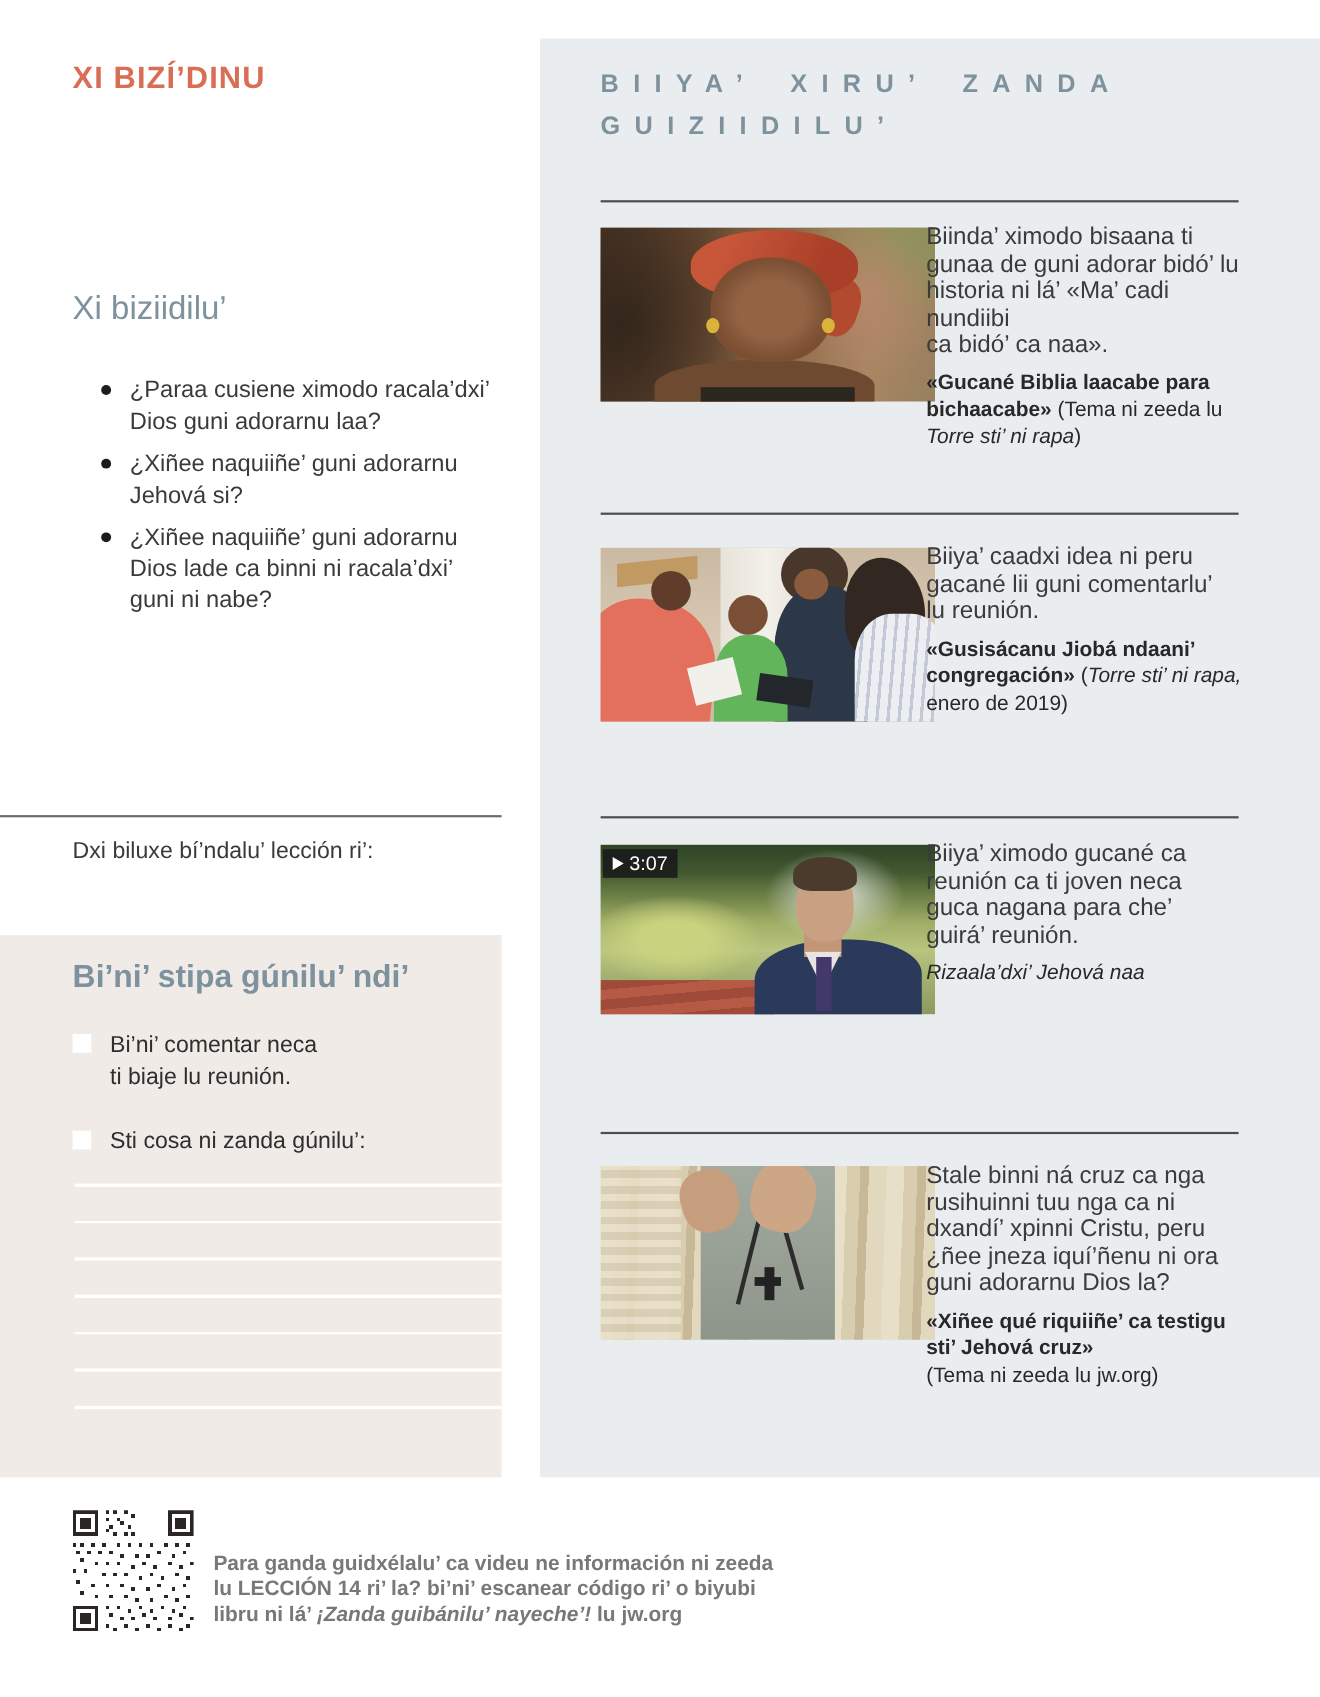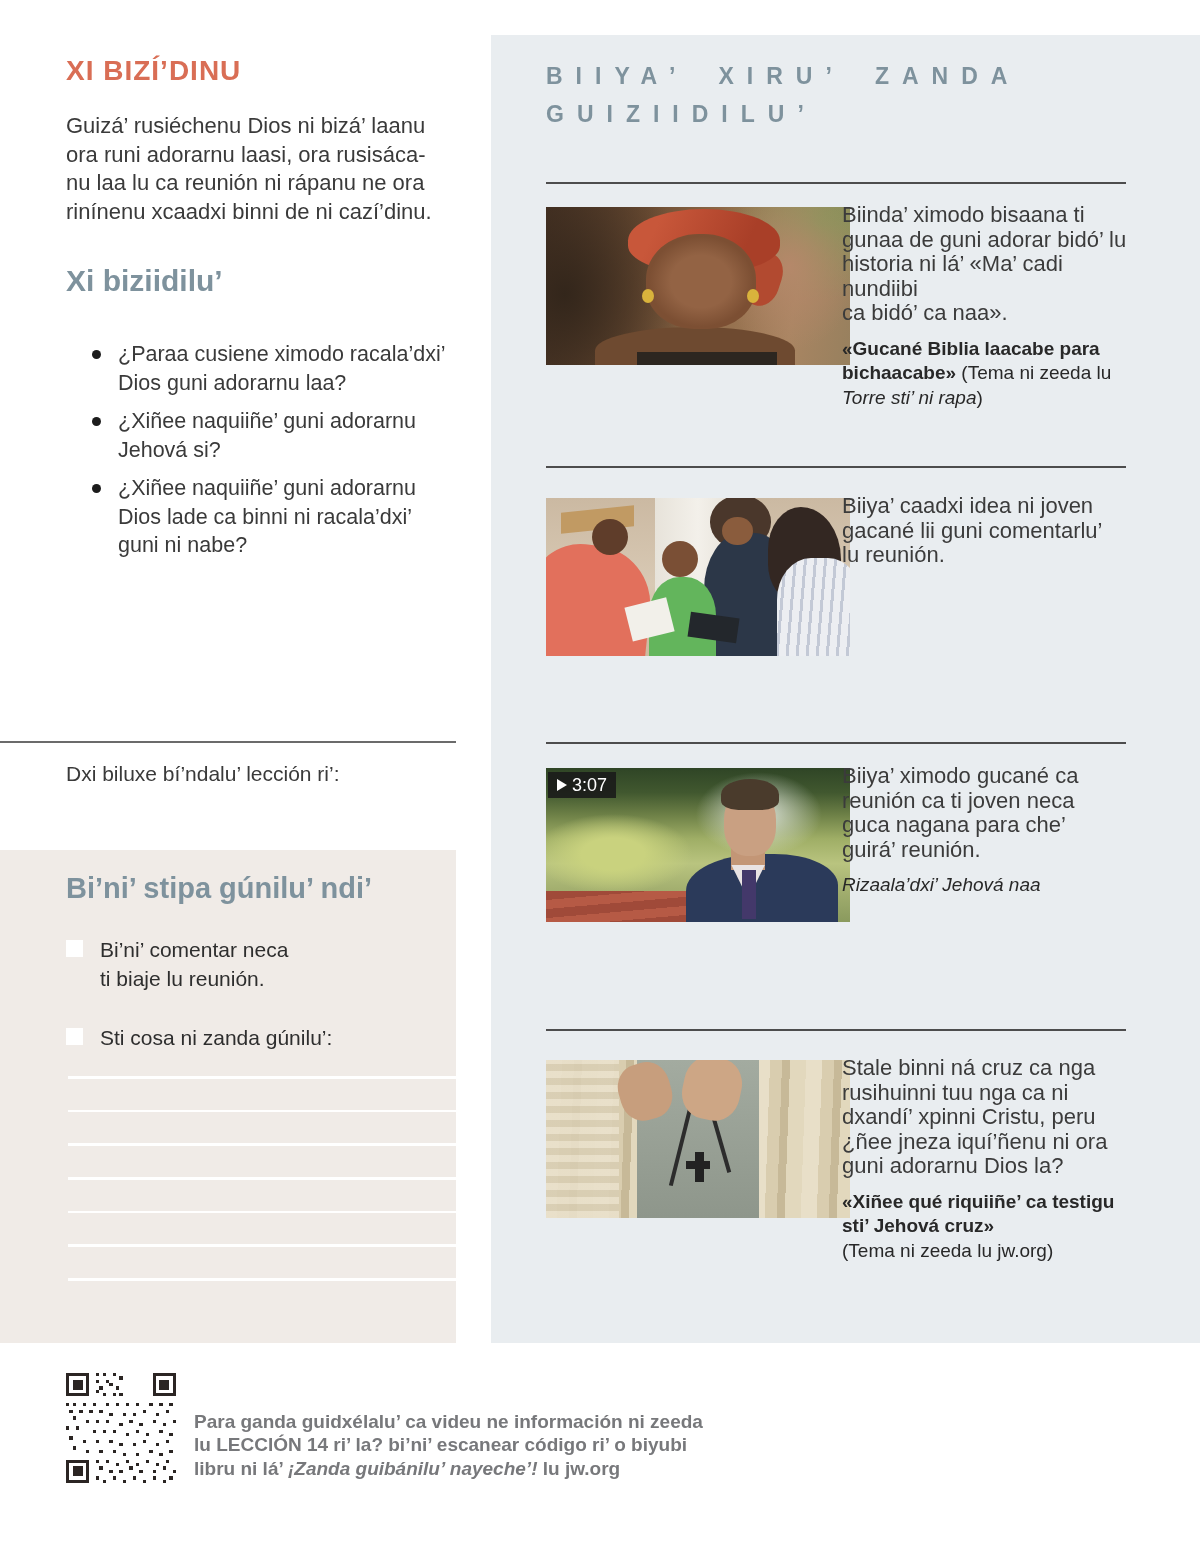--- a/index.html
+++ b/index.html
@@ -5,21 +5,21 @@
   html,body{margin:0;padding:0;background:#fff;}
   .page{position:relative;width:1200px;height:1543px;background:#fff;overflow:hidden;
         font-family:"Liberation Sans",sans-serif;color:#3a3a3a;}
   .preline{white-space:pre-line;}
 
   
   .l-title{position:absolute;left:66px;top:55px;margin:0;font-size:28px;font-weight:bold;
            letter-spacing:1px;color:#d96e55;}
   .l-intro{position:absolute;left:66px;top:112px;margin:0;width:396px;
            font-size:22px;line-height:28.5px;color:#3a3a3a;}
-  .l-sub{position:absolute;left:66px;top:264px;margin:0;font-size:30px;font-weight:bold;color:#7e929d;}
+  .l-sub{position:absolute;left:66px;top:264px;margin:0;font-size:30px;font-weight:normal;color:#7e929d;}
   .l-bullets{position:absolute;left:66px;top:340px;margin:0;padding:0;list-style:none;width:400px;}
   .l-bullets li{position:relative;padding-left:52px;margin-bottom:10px;
                 font-size:21.5px;line-height:28.5px;}
   .l-bullets li::before{content:"";position:absolute;left:26px;top:10px;width:9px;height:9px;
                 border-radius:50%;background:#1c1c1c;}
   .l-divider{position:absolute;left:0;top:741px;width:456px;height:2px;background:#6b6b6b;}
   .l-finish{position:absolute;left:66px;top:762px;margin:0;font-size:21px;color:#3a3a3a;}
 
   .action-box{position:absolute;left:0;top:850px;width:456px;height:493px;background:#f0ebe7;}
   .box-title{position:absolute;left:66px;top:22px;margin:0;font-size:29px;font-weight:bold;color:#7e929d;}
@@ -113,24 +113,20 @@
   .qr{position:absolute;left:66px;top:1373px;width:110px;height:110px;}
   .f-text{position:absolute;left:194px;top:1410px;width:600px;margin:0;
           font-size:19px;font-weight:bold;line-height:23.4px;color:#77787b;white-space:pre-line;}
 </style>
 </head>
 <body>
 
 <div class="page">
 
   <h1 class="l-title">XI BIZÍ’DINU</h1>
-  <p class="l-intro preline">Guizá’ rusiéchenu Dios ni bizá’ laanu
-ora runi adorarnu laasi, ora rusisáca-
-nu laa lu ca reunión ni rápanu ne ora
-rinínenu xcaadxi binni de ni cazí’dinu.</p>
   <h2 class="l-sub">Xi biziidilu’</h2>
 
   <ul class="l-bullets">
     <li><span class="preline">¿Paraa cusiene ximodo racala’dxi’
 Dios guni adorarnu laa?</span></li>
     <li><span class="preline">¿Xiñee naquiiñe’ guni adorarnu
 Jehová si?</span></li>
     <li><span class="preline">¿Xiñee naquiiñe’ guni adorarnu
 Dios lade ca binni ni racala’dxi’
 guni ni nabe?</span></li>
@@ -198,23 +194,24 @@
         <div class="p2-girlhair"></div>
           <div class="p2-girl"></div>
         <div class="p2-dad"></div>
           <div class="p2-dadhead"></div>
         <div class="p2-boy"></div>
           <div class="p2-boyhead"></div>
         <div class="p2-paper"></div>
           <div class="p2-tablet"></div>
       </div>
       <div class="entry-text">
-        <p class="ebody preline">Biiya’ caadxi idea ni joven
+        <p class="ebody preline">Biiya’ caadxi idea ni peru
 gacané lii guni comentarlu’
 lu reunión.</p>
+        <p class="eref"><span class="b">«Gusisácanu Jiobá ndaani’ congregación»</span><span> (</span><span class="i">Torre sti’ ni rapa,</span><span> enero de 2019)</span></p>
       </div>
     </section>
 
     <section class="entry e3">
       <div class="photo photo3">
         <div class="p3-grass"></div>
           <div class="p3-brick"></div>
         <div class="p3-suit"></div>
           <div class="p3-neck"></div>
           <div class="p3-shirt"></div>

